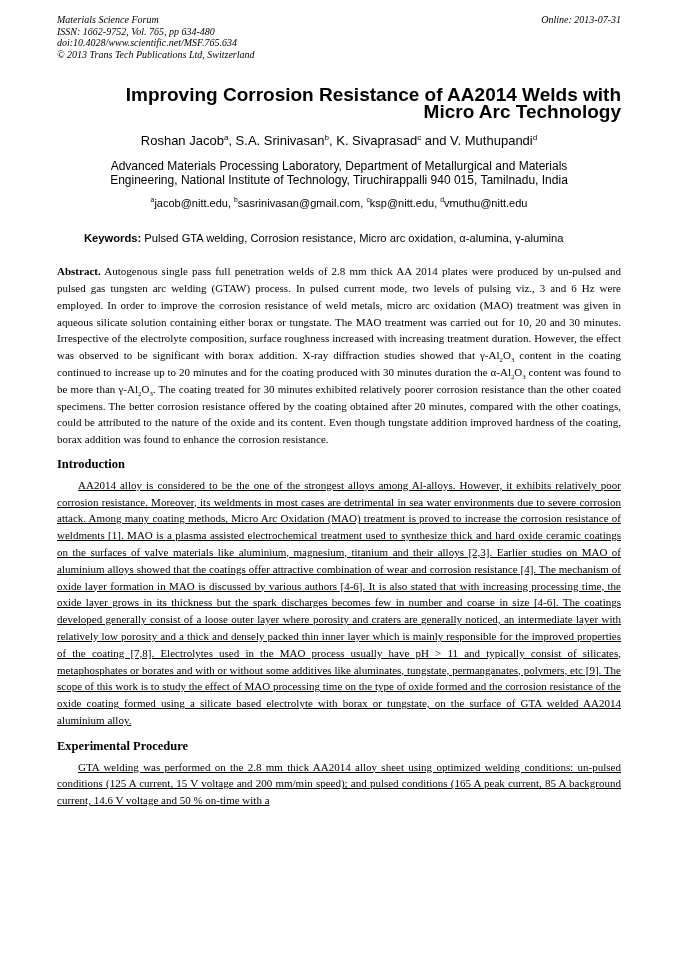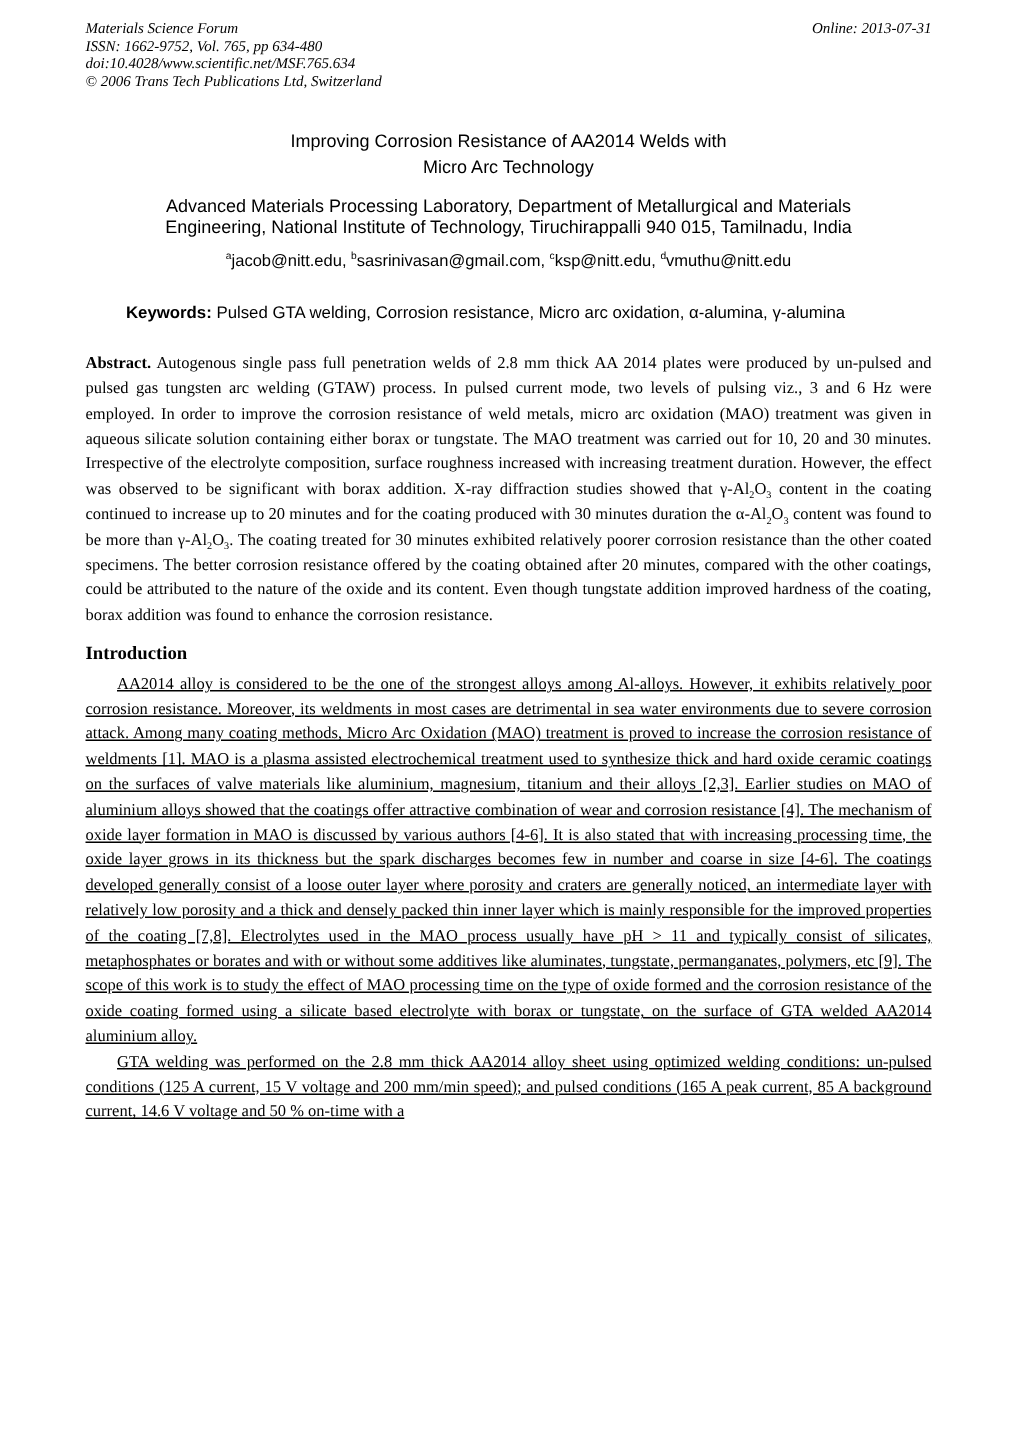--- a/index.html
+++ b/index.html
@@ -26,24 +26,24 @@
     font-style: italic;
     font-size: 10px;
     line-height: 11.6px;
   }
   .pdf-header .hl div { white-space: nowrap; }
   .pdf-header .hr { white-space: nowrap; }
 
   
   .title {
     margin: 26px 0 0 0;
-    text-align: center;
+    text-align: right;
     font-family: "Liberation Sans", "DejaVu Sans", sans-serif;
-    font-weight: normal;
-    font-size: 12px;
+    font-weight: bold;
+    font-size: 19px;
     line-height: 17px;
   }
   .authors {
     margin-top: 13px;
     text-align: center;
     font-family: "Liberation Sans", "DejaVu Sans", sans-serif;
     font-size: 13px;
     line-height: 16px;
   }
   .affiliation {
@@ -103,40 +103,42 @@
 </head>
 <body>
 
 <div class="page">
 
   <header class="pdf-header">
     <div class="hl">
       <div>Materials Science Forum</div>
       <div>ISSN: 1662-9752, Vol. 765, pp 634-480</div>
       <div>doi:10.4028/www.scientific.net/MSF.765.634</div>
-      <div>© 2006 Trans Tech Publications Ltd, Switzerland</div>
+      <div>© 2013 Trans Tech Publications Ltd, Switzerland</div>
     </div>
     <div class="hr">Online: 2013-07-31</div>
   </header>
 
   <h1 class="title">
     <span>Improving Corrosion Resistance of AA2014 Welds with</span><br>
     <span>Micro Arc Technology</span>
   </h1>
 
+  <div class="authors">Roshan Jacob<sup>a</sup>, S.A. Srinivasan<sup>b</sup>, K. Sivaprasad<sup>c</sup> and V. Muthupandi<sup>d</sup></div>
 
   <div class="affiliation">
     <span>Advanced Materials Processing Laboratory, Department of Metallurgical and Materials</span><br>
     <span>Engineering, National Institute of Technology, Tiruchirappalli 940 015, Tamilnadu, India</span>
   </div>
 
   <div class="emails"><sup>a</sup>jacob@nitt.edu, <sup>b</sup>sasrinivasan@gmail.com, <sup>c</sup>ksp@nitt.edu, <sup>d</sup>vmuthu@nitt.edu</div>
 
   <div class="keywords"><b>Keywords:</b> Pulsed GTA welding, Corrosion resistance, Micro arc oxidation, α-alumina, γ-alumina</div>
 
   <p class="bodytext abstract"><b>Abstract.</b> Autogenous single pass full penetration welds of 2.8 mm thick AA 2014 plates were produced by un-pulsed and pulsed gas tungsten arc welding (GTAW) process. In pulsed current mode, two levels of pulsing viz., 3 and 6 Hz were employed. In order to improve the corrosion resistance of weld metals, micro arc oxidation (MAO) treatment was given in aqueous silicate solution containing either borax or tungstate. The MAO treatment was carried out for 10, 20 and 30 minutes. Irrespective of the electrolyte composition, surface roughness increased with increasing treatment duration. However, the effect was observed to be significant with borax addition. X-ray diffraction studies showed that γ-Al<sub>2</sub>O<sub>3</sub> content in the coating continued to increase up to 20 minutes and for the coating produced with 30 minutes duration the α-Al<sub>2</sub>O<sub>3</sub> content was found to be more than γ-Al<sub>2</sub>O<sub>3</sub>. The coating treated for 30 minutes exhibited relatively poorer corrosion resistance than the other coated specimens. The better corrosion resistance offered by the coating obtained after 20 minutes, compared with the other coatings, could be attributed to the nature of the oxide and its content. Even though tungstate addition improved hardness of the coating, borax addition was found to enhance the corrosion resistance.</p>
 
   <h2 class="sect">Introduction</h2>
   <p class="bodytext para indent">AA2014 alloy is considered to be the one of the strongest alloys among Al-alloys. However, it exhibits relatively poor corrosion resistance. Moreover, its weldments in most cases are detrimental in sea water environments due to severe corrosion attack. Among many coating methods, Micro Arc Oxidation (MAO) treatment is proved to increase the corrosion resistance of weldments [1]. MAO is a plasma assisted electrochemical treatment used to synthesize thick and hard oxide ceramic coatings on the surfaces of valve materials like aluminium, magnesium, titanium and their alloys [2,3]. Earlier studies on MAO of aluminium alloys showed that the coatings offer attractive combination of wear and corrosion resistance [4]. The mechanism of oxide layer formation in MAO is discussed by various authors [4-6]. It is also stated that with increasing processing time, the oxide layer grows in its thickness but the spark discharges becomes few in number and coarse in size [4-6]. The coatings developed generally consist of a loose outer layer where porosity and craters are generally noticed, an intermediate layer with relatively low porosity and a thick and densely packed thin inner layer which is mainly responsible for the improved properties of the coating [7,8]. Electrolytes used in the MAO process usually have pH &gt; 11 and typically consist of silicates, metaphosphates or borates and with or without some additives like aluminates, tungstate, permanganates, polymers, etc [9]. The scope of this work is to study the effect of MAO processing time on the type of oxide formed and the corrosion resistance of the oxide coating formed using a silicate based electrolyte with borax or tungstate, on the surface of GTA welded AA2014 aluminium alloy.</p>
 
+  <h2 class="sect sect-exp">Experimental Procedure</h2>
   <p class="bodytext para indent">GTA welding was performed on the 2.8 mm thick AA2014 alloy sheet using optimized welding conditions: un-pulsed conditions (125 A current, 15 V voltage and 200 mm/min speed); and pulsed conditions (165 A peak current, 85 A background current, 14.6 V voltage and 50 % on-time with a</p>
 
 </div>
 
 </body></html>

